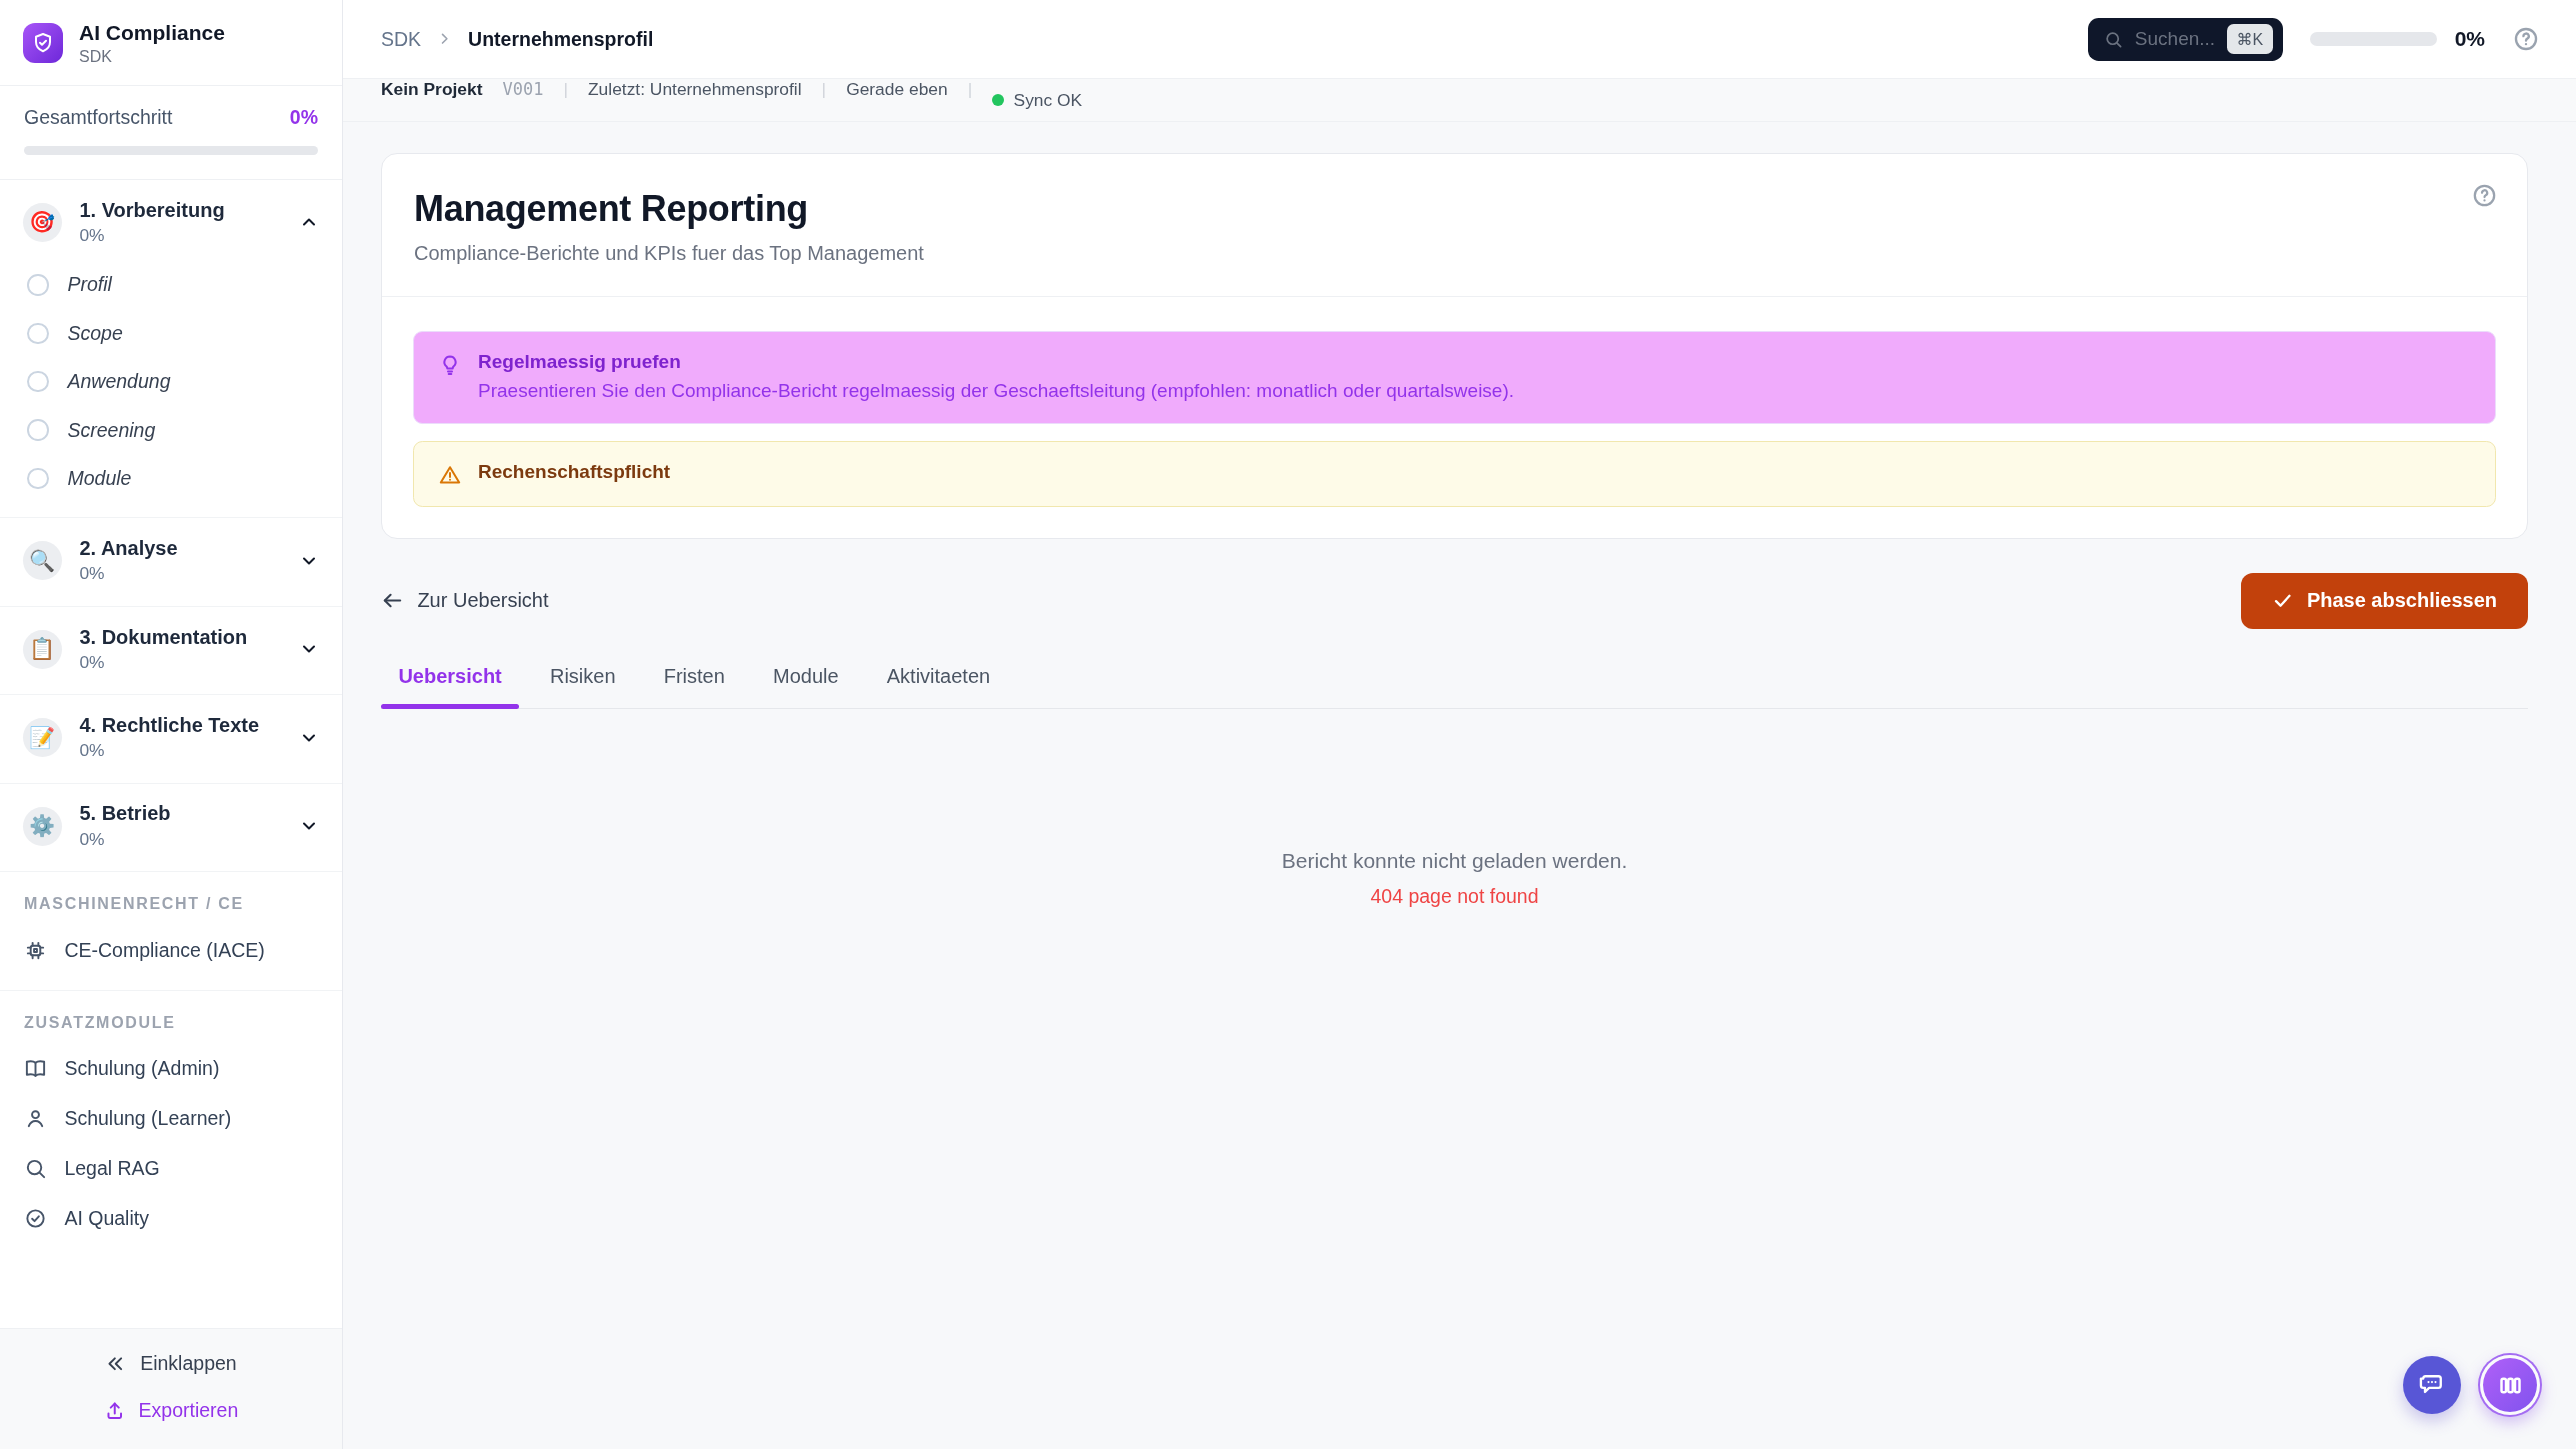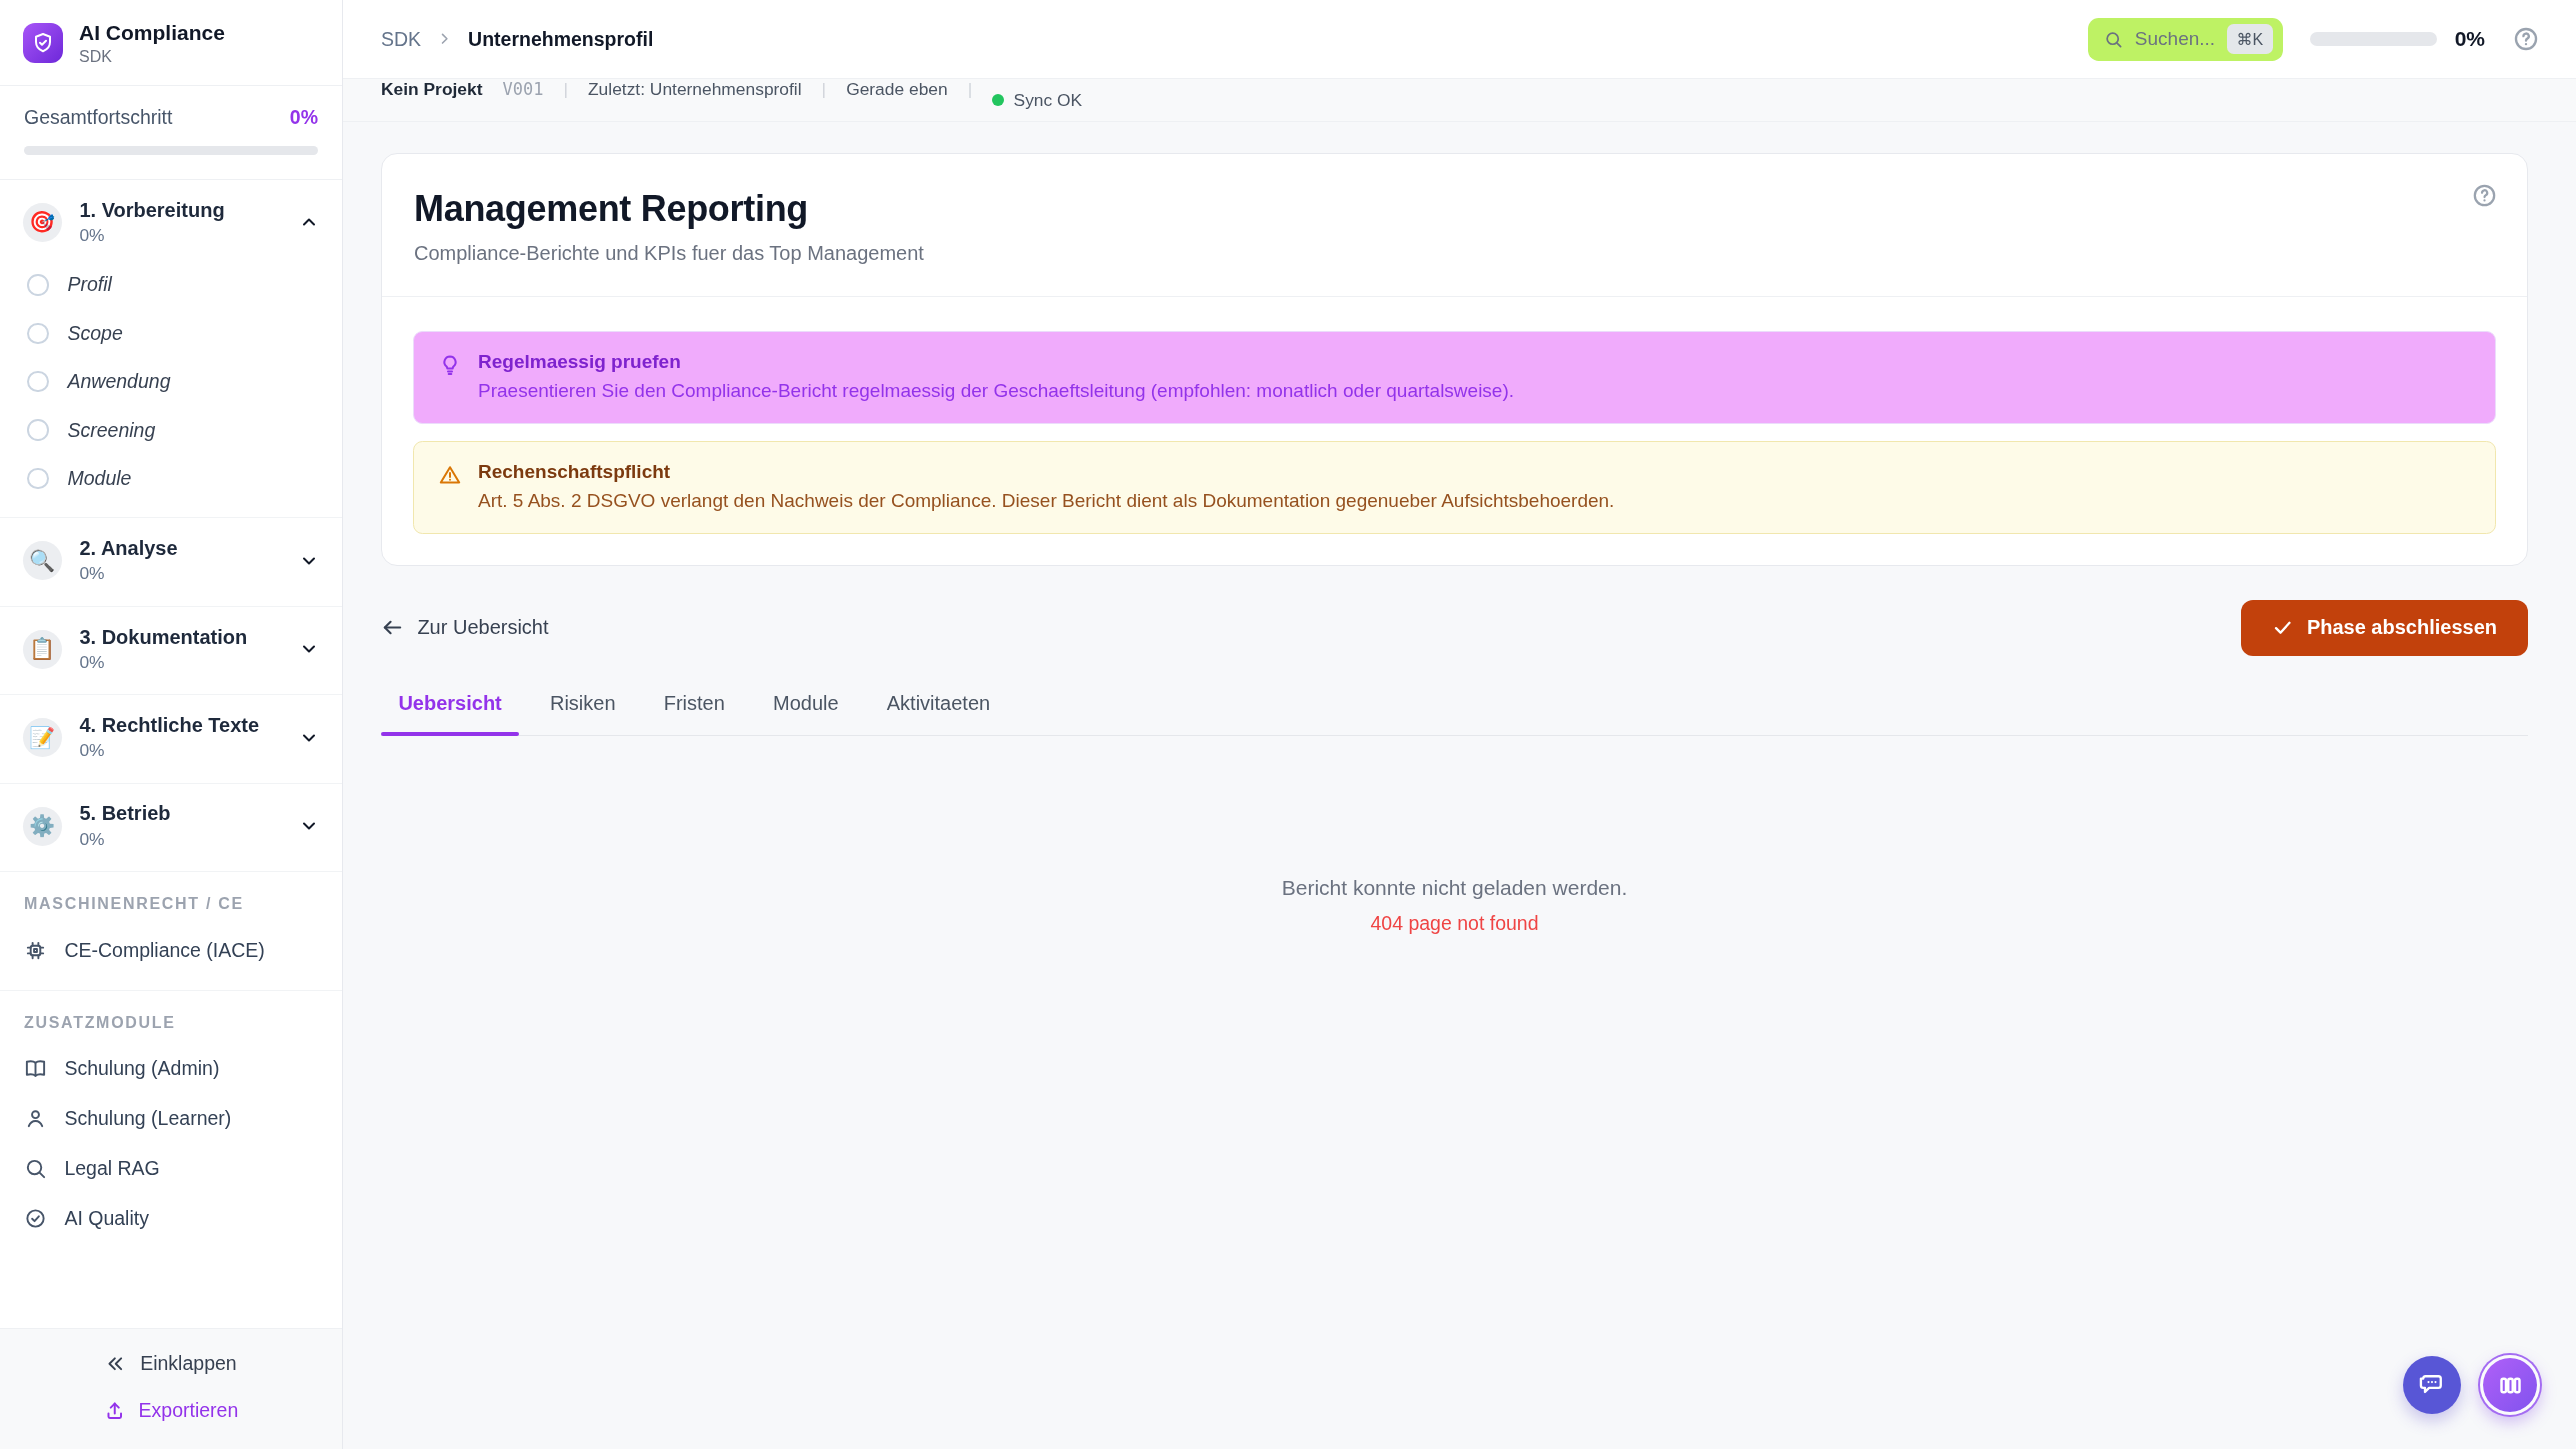--- a/index.html
+++ b/index.html
@@ -59,21 +59,21 @@
 
   
   .main { flex:1; display:flex; flex-direction:column; height:1449px; position:relative; }
   .topbar { height:79px; min-height:79px; background:#ffffff; border-bottom:1.3px solid #eef0f3;
             display:flex; align-items:center; justify-content:space-between; padding:0 36px 0 38px; }
   .crumbs { display:flex; align-items:center; gap:14.8px; }
   .crumb-root { font-size:19.5px; color:#64748b; cursor:pointer; }
   .crumb-sep { color:#9ca3af; }
   .crumb-current { font-size:19.5px; font-weight:600; color:#111827; }
   .top-right { display:flex; align-items:center; gap:27px; }
-  .search-pill { display:flex; align-items:center; gap:12px; background:#bef264; border-radius:10.7px;
+  .search-pill { display:flex; align-items:center; gap:12px; background:#0f172a; border-radius:10.7px;
                  height:43px; padding:0 10.7px 0 16px; color:#6b7280; cursor:text; }
   .search-text { font-size:19px; color:#6b7280; }
   .kbd { background:#e4e7ea; border-radius:6.7px; padding:5.4px 9.4px; font-size:16px; color:#4b5563; }
   .top-progress { display:flex; align-items:center; gap:17.4px; }
   .top-track { width:127px; height:14.8px; border-radius:670px; background:#e5e7eb; overflow:hidden; }
   .top-fill { height:100%; width:0%; background:#9333ea; }
   .top-pct { font-size:21px; font-weight:700; color:#111827; }
   .help-btn { color:#9aa3af; cursor:pointer; }
 
   .statusbar { height:43px; min-height:43px; background:#f8f9fa; border-bottom:1.3px solid #eef0f3;
@@ -418,21 +418,20 @@
         <div class="alert yellow">
           <span class="alert-ico">
             <svg width="24" height="24" viewBox="0 0 24 24" fill="none" stroke="currentColor" stroke-width="2" stroke-linecap="round" stroke-linejoin="round">
               <path d="M12 4.2L21.2 19.5H2.8L12 4.2z"></path>
                 <path d="M12 10v4"></path>
                 <path d="M12 16.8h.01"></path>
             </svg>
           </span>
           <div>
             <div class="alert-title">Rechenschaftspflicht</div>
-            <div class="alert-body">Art. 5 Abs. 2 DSGVO verlangt den Nachweis der Compliance. Dieser Bericht dient als Dokumentation gegenueber Aufsichtsbehoerden.</div>
           </div>
         </div>
       </div>
     </section>
 
     <div class="action-row">
       <div class="back-link">
         <span>
           <svg width="23" height="23" viewBox="0 0 24 24" fill="none" stroke="currentColor" stroke-width="2.2" stroke-linecap="round" stroke-linejoin="round">
             <path d="M20 12H4"></path>

